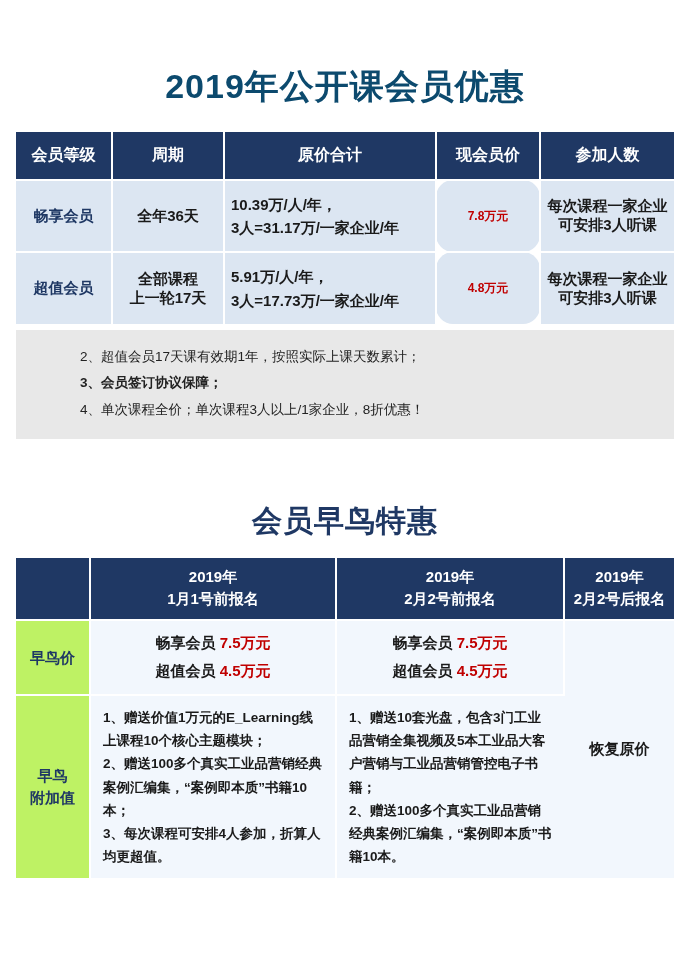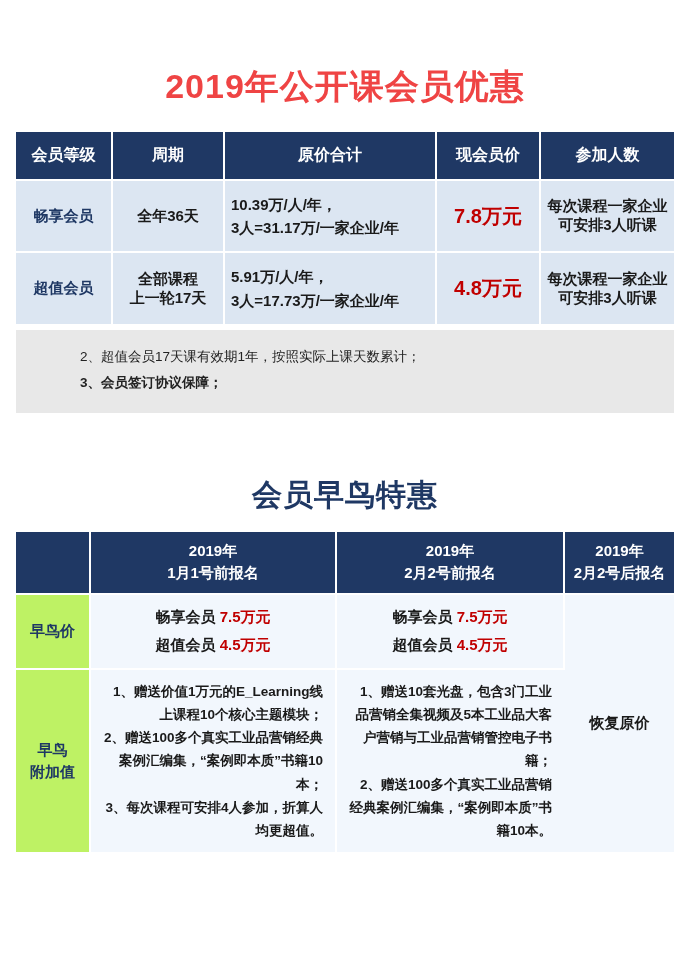--- a/index.html
+++ b/index.html
@@ -18,21 +18,21 @@
   .page {
     width: 690px;
     height: 957px;
     position: relative;
     padding: 0 16px;
   }
 
   
   .title-1 {
     text-align: center;
-    color: #ef4444;
+    color: #0c4a6e;
     font-size: 34px;
     font-weight: bold;
     letter-spacing: 1px;
     margin-top: 64px;
     margin-bottom: 22px;
   }
   .title-2 {
     text-align: center;
     color: #1f3864;
     font-size: 30px;
@@ -68,21 +68,21 @@
     height: 72px;
     font-size: 15px;
     font-weight: bold;
     vertical-align: middle;
     text-align: center;
     color: #1a1a1a;
     padding: 4px 6px;
   }
   .t1 td:last-child { border-right: none; }
   .t1 td.lvl { color: #1f3864; }
-  .t1 td.price { color: #c00000; font-size: 20px; }
+  .t1 td.price { color: #c00000; font-size: 12px; border-radius: 17px; }
   .t1 td.left-ish { text-align: left; line-height: 1.55; }
   .t1 td .line { display: block; }
 
   
   .notes {
     width: 658px;
     background: #e8e8e8;
     padding: 14px 18px 16px 18px;
     margin-top: 6px;
     font-size: 13.5px;
@@ -129,21 +129,21 @@
     line-height: 1.45;
   }
   .t2 td.center {
     text-align: center;
     font-weight: bold;
     font-size: 15px;
     line-height: 1.9;
   }
   .t2 td.body {
     background: #f2f7fd;
-    text-align: right;
+    text-align: left;
     font-weight: bold;
     font-size: 13.5px;
     line-height: 1.72;
     vertical-align: top;
     padding: 10px 12px;
   }
   .t2 td.restore {
     background: #f2f7fd;
     text-align: center;
     font-weight: bold;
@@ -204,20 +204,21 @@
           <span class="line">每次课程一家企业</span>
           <span class="line">可安排3人听课</span>
         </td>
       </tr>
     </tbody>
   </table>
 
   <div class="notes">
     <div class="note-line" style="padding-left:46px;">2、超值会员17天课有效期1年，按照实际上课天数累计；</div>
     <div class="note-line" style="padding-left:46px;font-weight:bold;">3、会员签订协议保障；</div>
+    <div class="note-line" style="padding-left:46px;">4、单次课程全价；单次课程3人以上/1家企业，8折优惠！</div>
   </div>
 
   <div class="title-2">会员早鸟特惠</div>
 
   <table class="t2">
     <colgroup>
       <col style="width:74px">
       <col style="width:246px">
       <col style="width:228px">
       <col style="width:110px">

